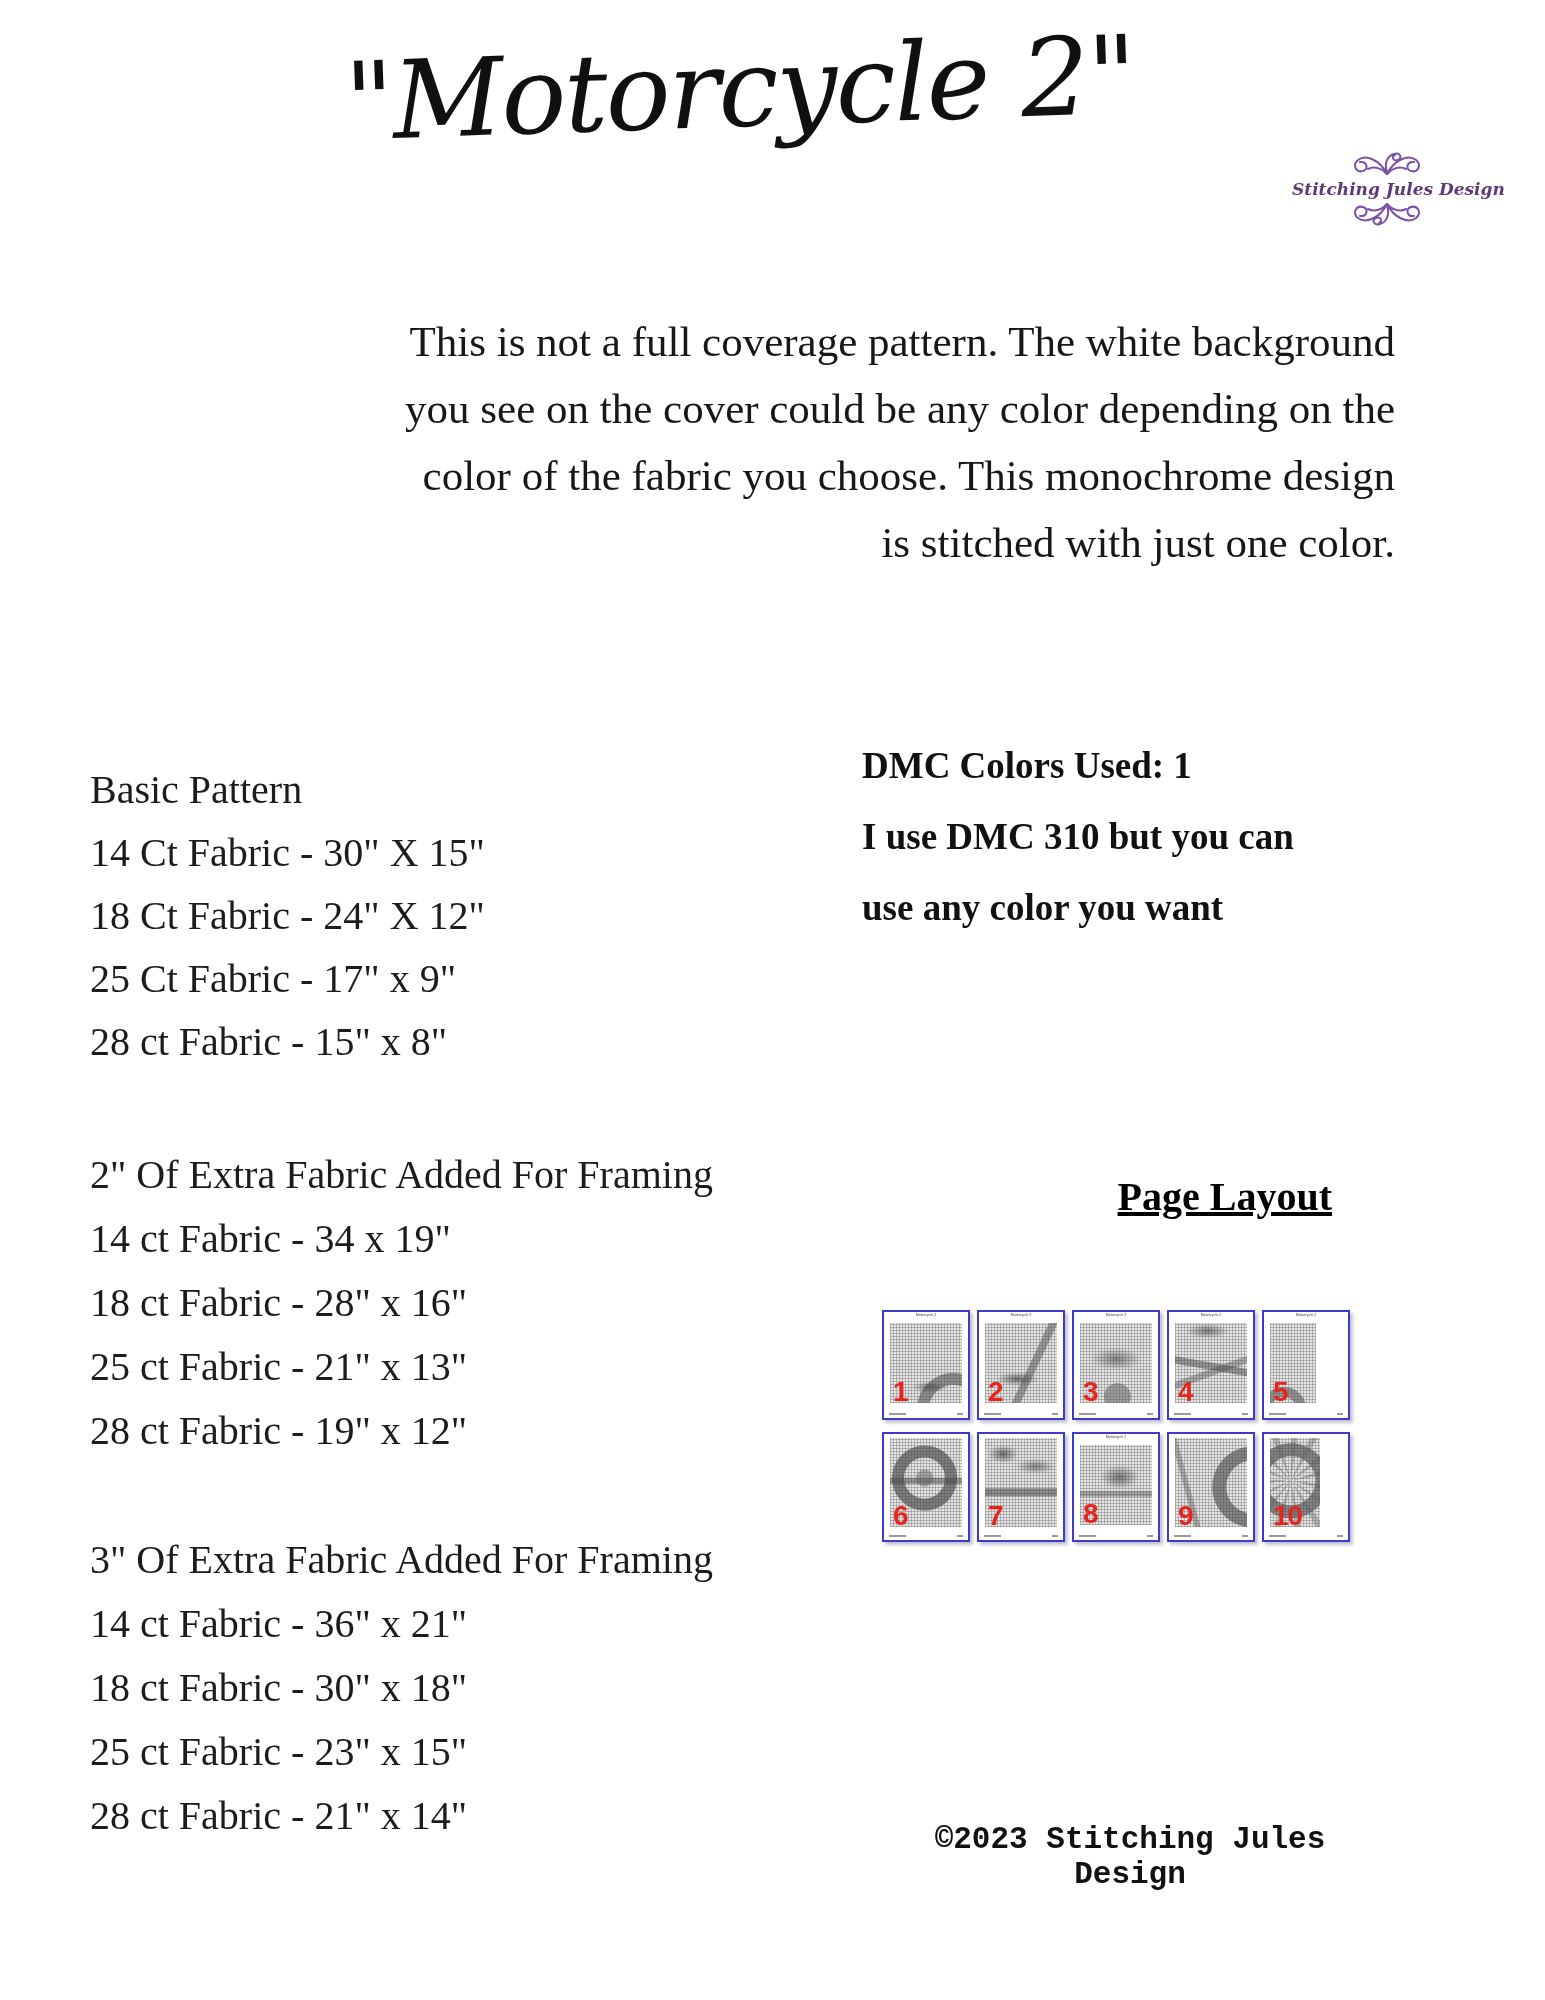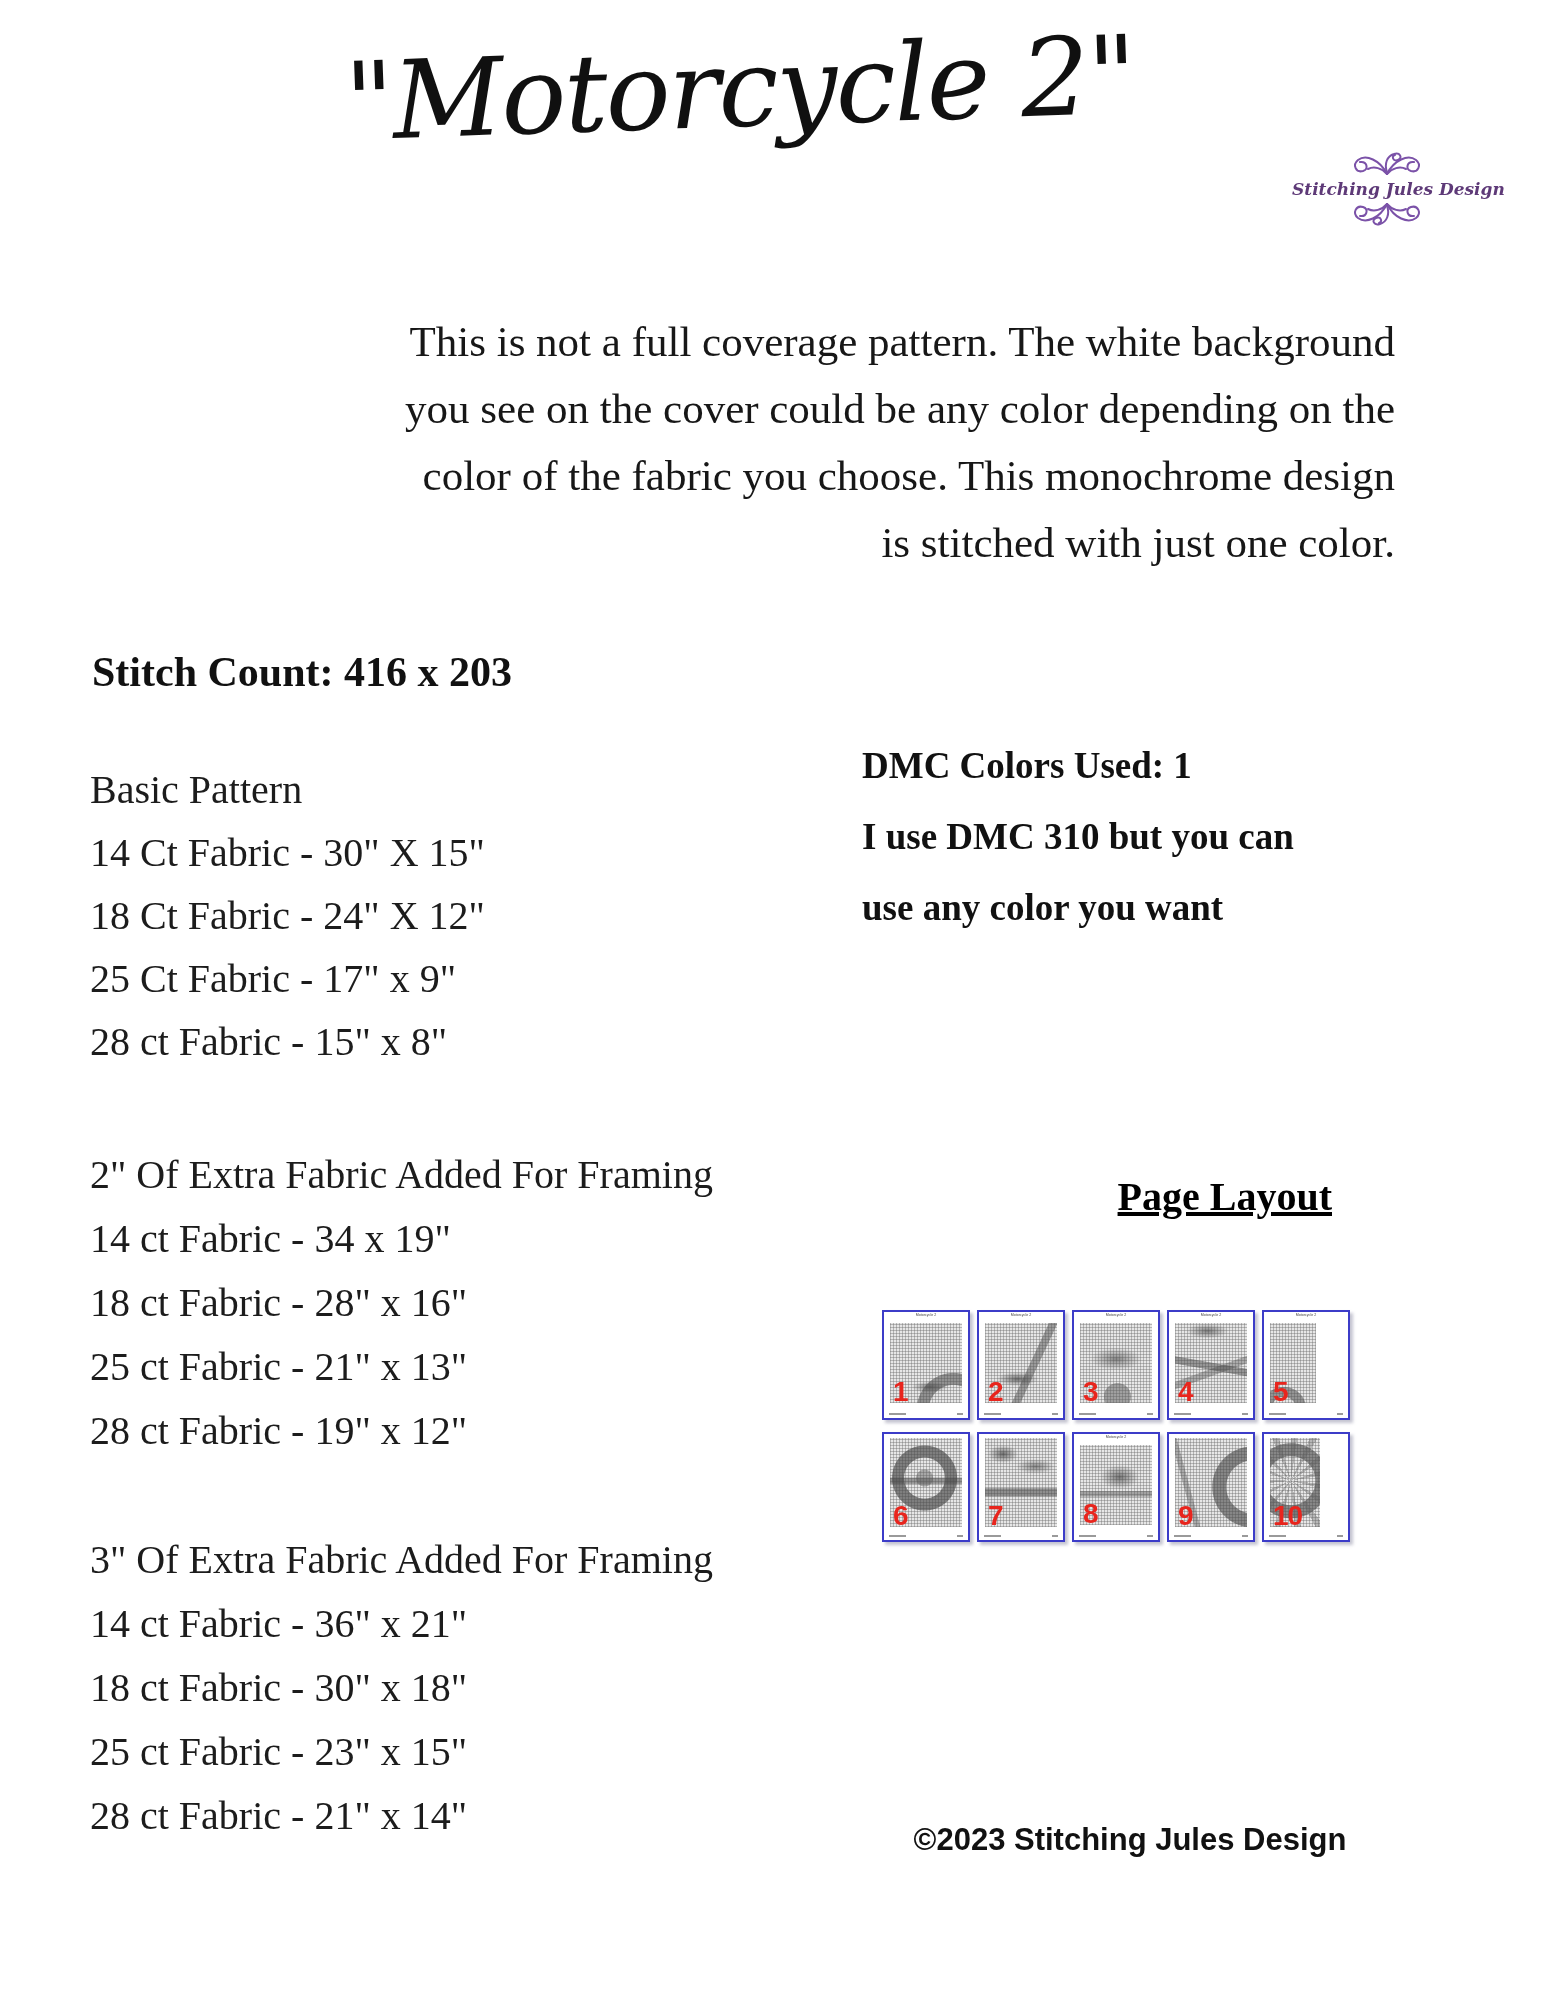--- a/index.html
+++ b/index.html
@@ -116,21 +116,21 @@
   .thumb:nth-child(9) .motif{background:
     radial-gradient(circle at 108% 55%, transparent 26px, rgba(70,70,70,.6) 27px 40px, transparent 41px),
     linear-gradient(75deg, transparent 20%, rgba(80,80,80,.4) 21% 26%, transparent 27%);}
   .thumb:nth-child(10) .motif{background:
     repeating-conic-gradient(from 0deg at 42% 48%, rgba(95,95,95,.35) 0 8deg, transparent 8deg 24deg),
     radial-gradient(circle at 42% 48%, transparent 24px, rgba(70,70,70,.6) 25px 37px, transparent 38px);}
 
   
   .copyright{
     position:absolute;left:880px;top:1822px;width:500px;text-align:center;
-    font-family:Liberation Sans, sans-serif;font-weight:bold;font-size:31px;color:#111;
+    font-family:Liberation Mono, monospace;font-weight:bold;font-size:31px;color:#111;
   }
 </style>
 </head>
 <body>
 
 <div class="sheet">
 
   <div class="title">"Motorcycle 2"</div>
 
   <div class="logo">
@@ -155,21 +155,20 @@
     </svg>
   </div>
 
   <div class="intro">
     <div>This is not a full coverage pattern. The white background</div>
     <div>you see on the cover could be any color depending on the</div>
     <div>color of the fabric you choose. This monochrome design</div>
     <div>is stitched with just one color.</div>
   </div>
 
-  <div class="stitch-count">Stitch Count: 416 x 203</div>
 
   <div class="list basic">
     <div>Basic Pattern</div>
     <div>14 Ct Fabric - 30" X 15"</div>
     <div>18 Ct Fabric - 24" X 12"</div>
     <div>25 Ct Fabric - 17" x 9"</div>
     <div>28 ct Fabric - 15" x 8"</div>
   </div>
 
   <div class="dmc">

